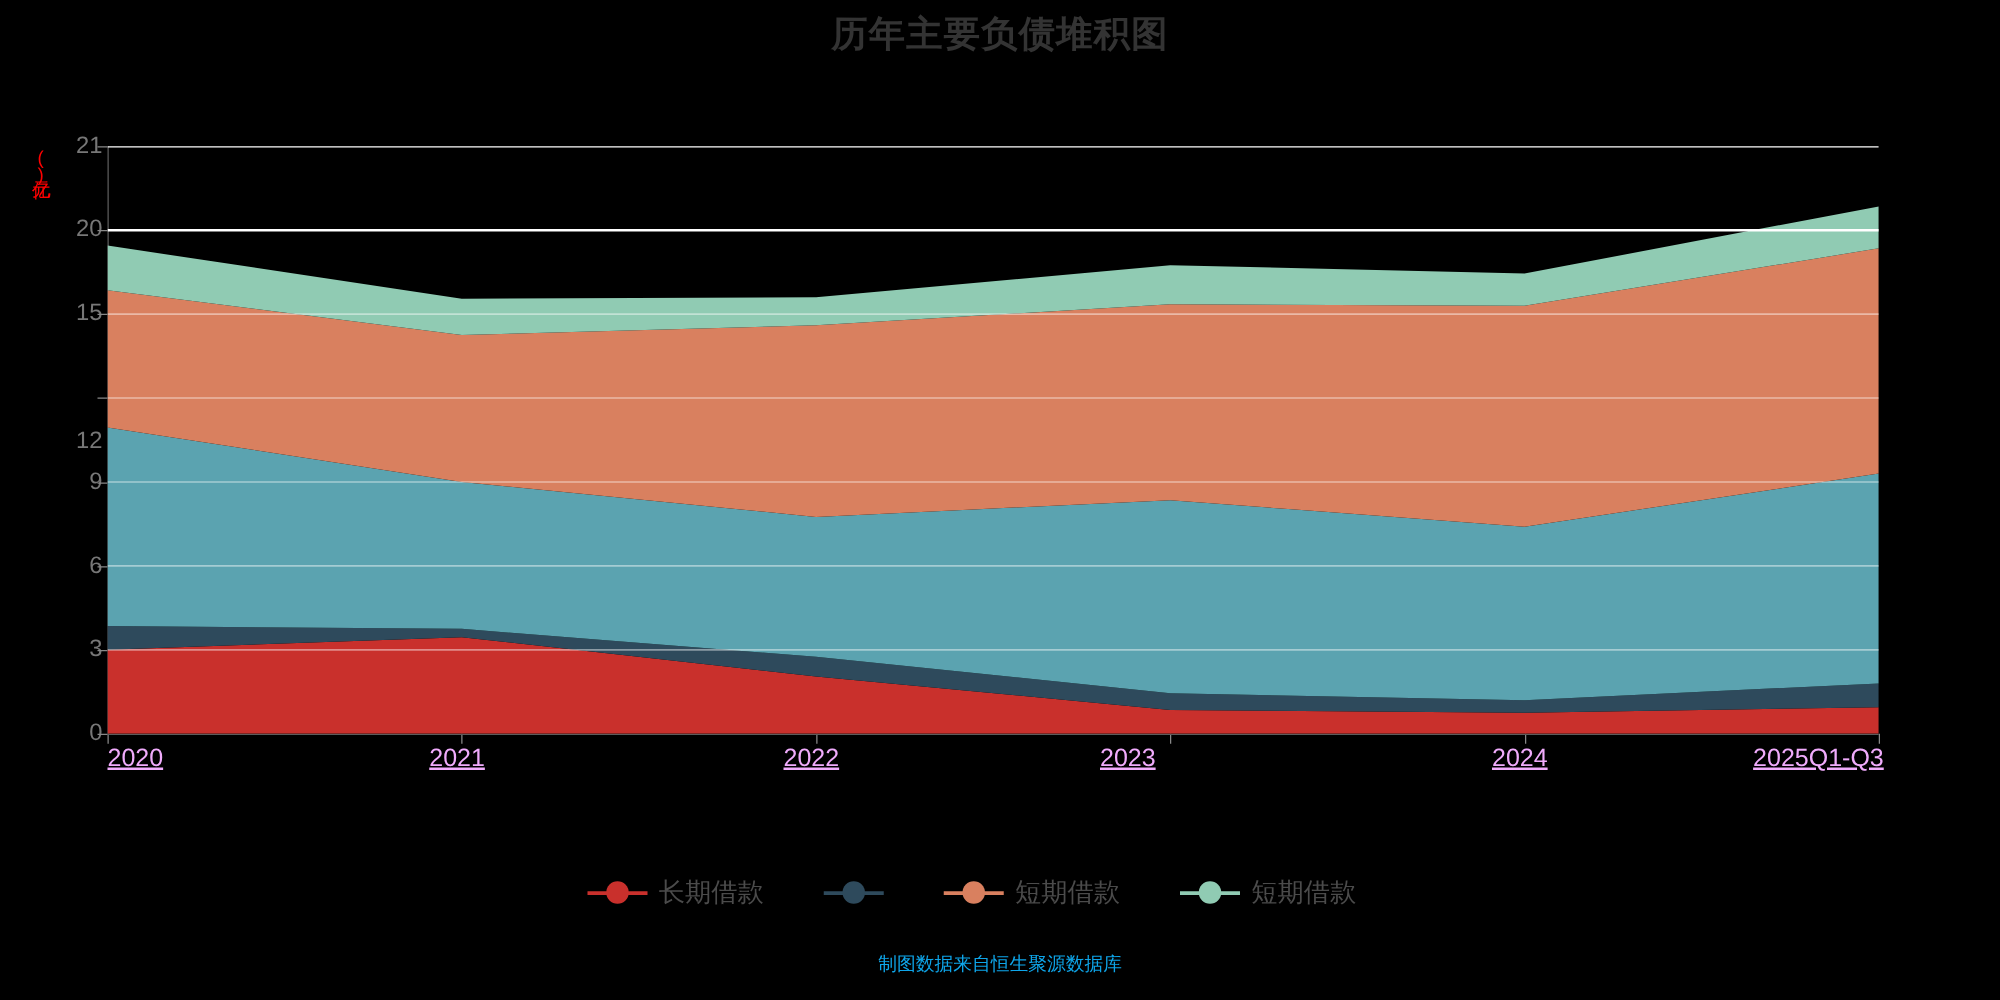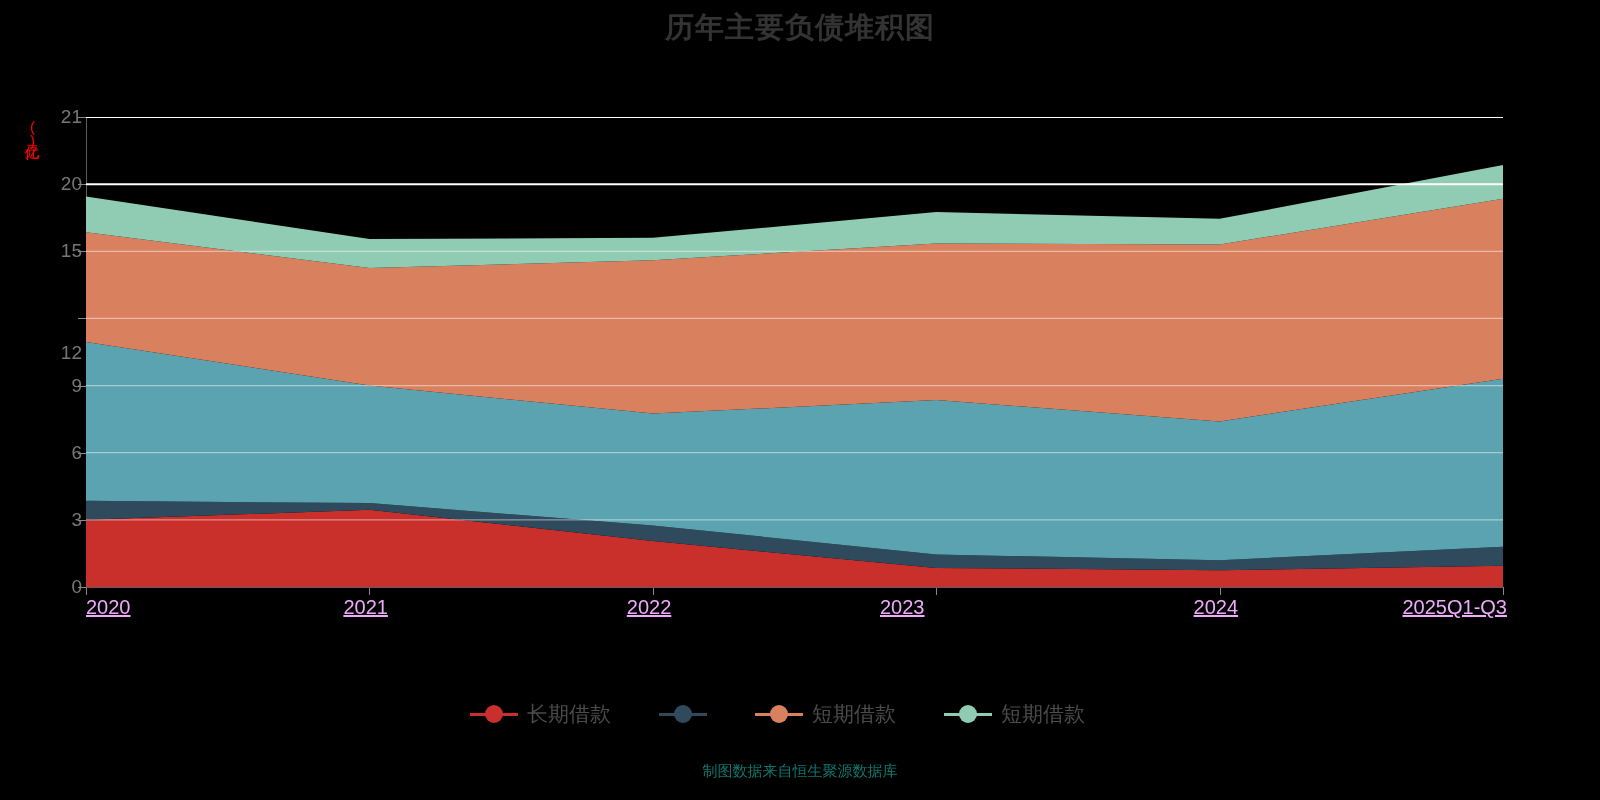--- a/index.html
+++ b/index.html
@@ -143,21 +143,21 @@
     margin-left: 9px;
     white-space: nowrap;
   }
   #footer-note {
     position: absolute;
     top: 762px;
     left: 0;
     width: 1600px;
     text-align: center;
     font-size: 15px;
-    color: #0f766e;
+    color: #0ea5e9;
     letter-spacing: 0px;
   }
 </style>
 </head>
 <body>
 
 <div id="chart-root">
 
   <div id="chart-title">历年主要负债堆积图</div>
 

